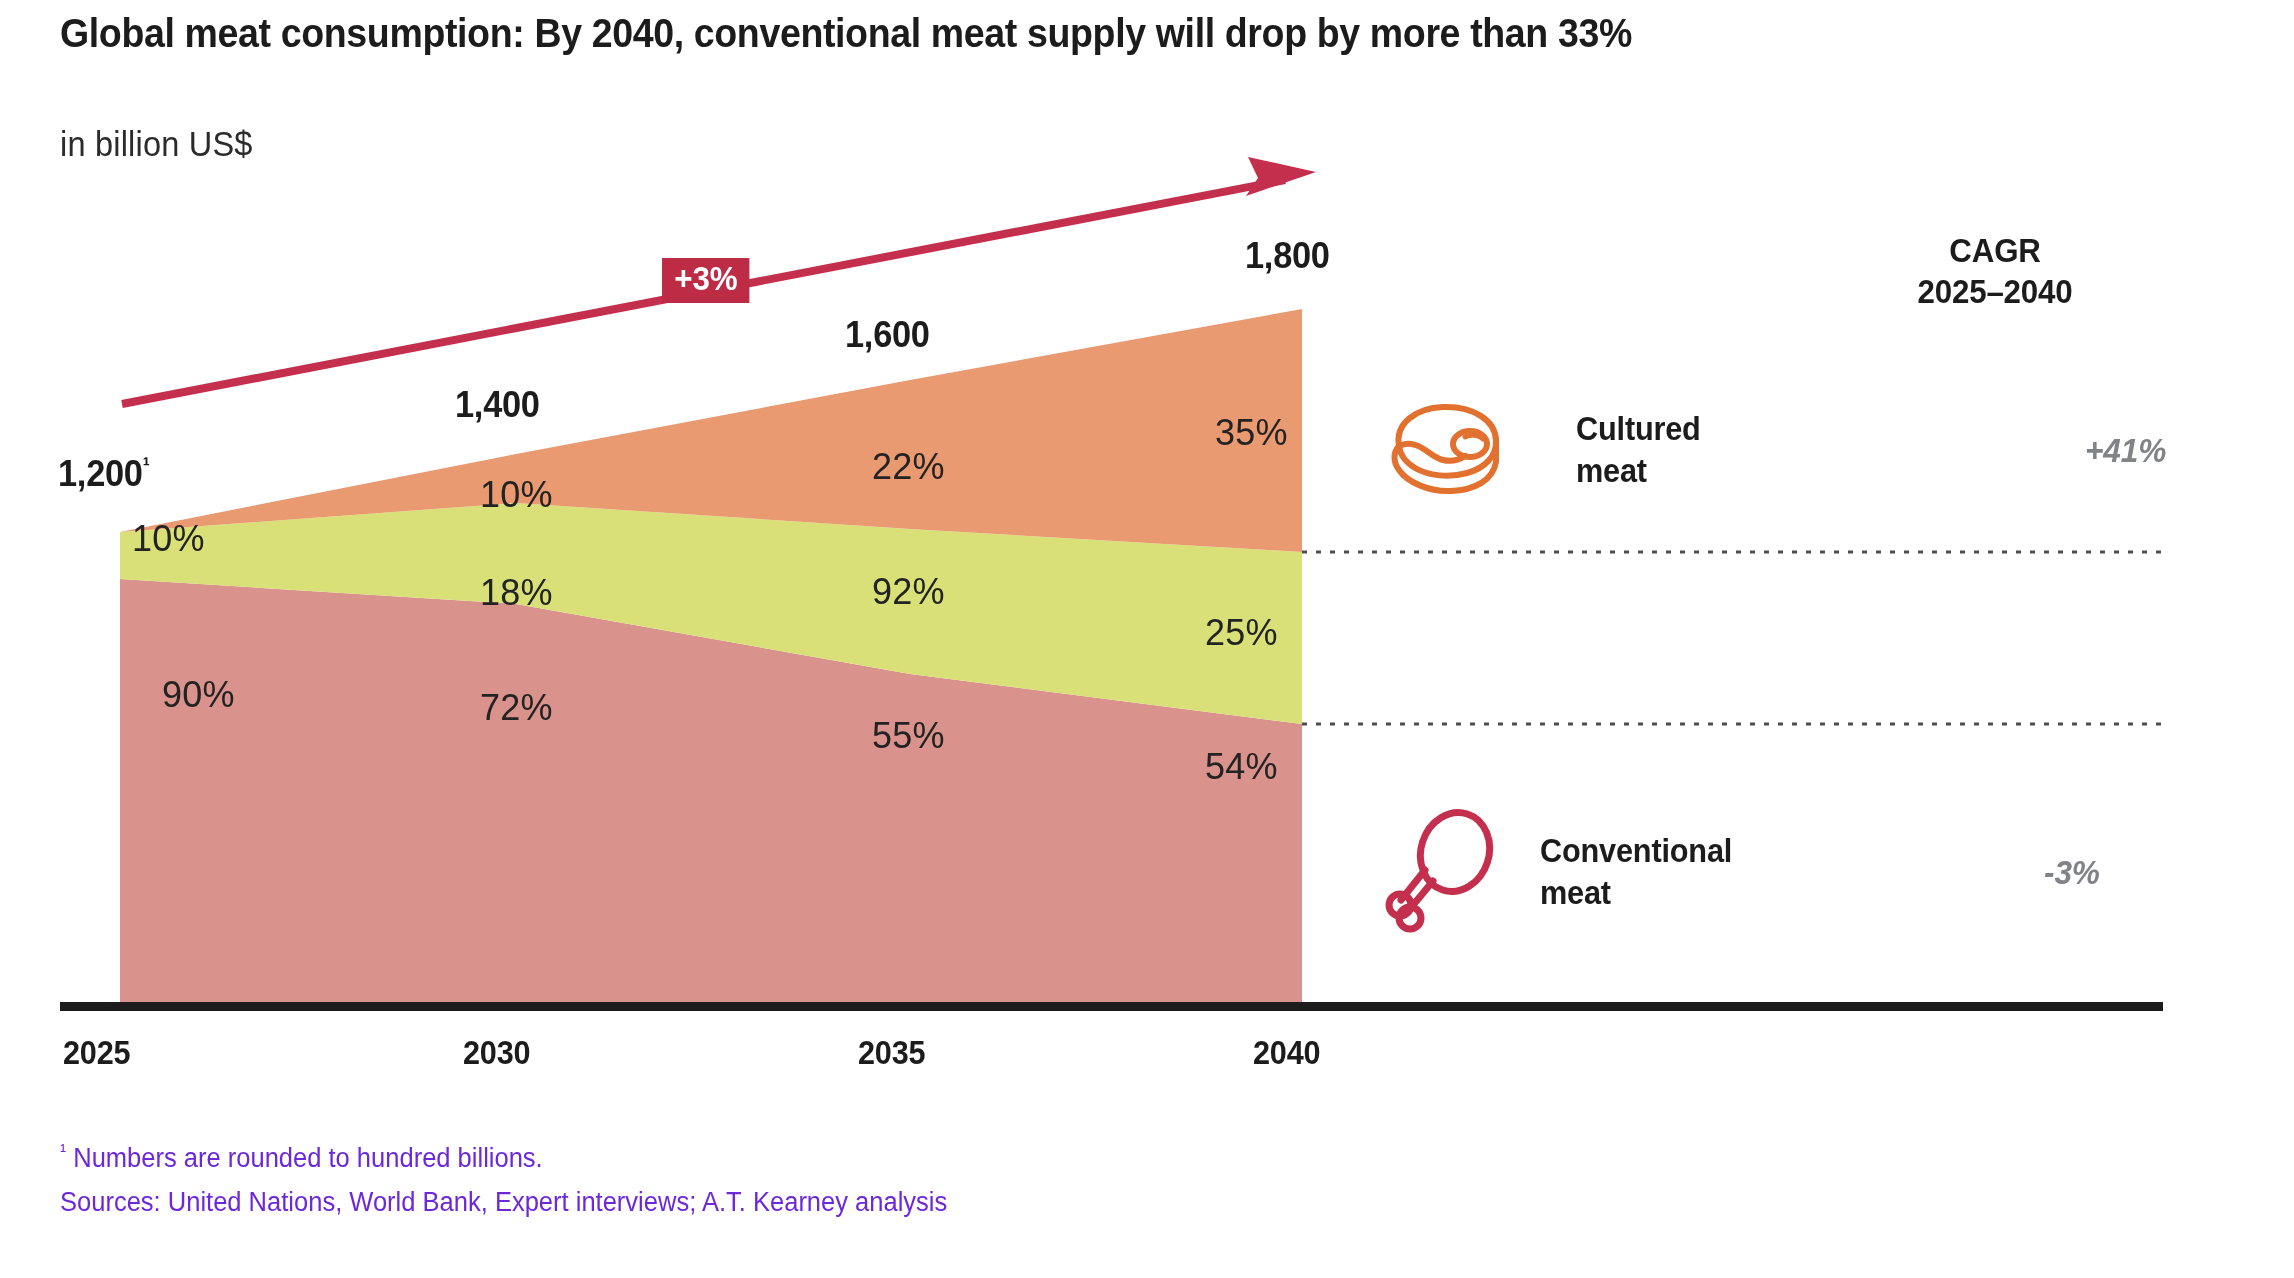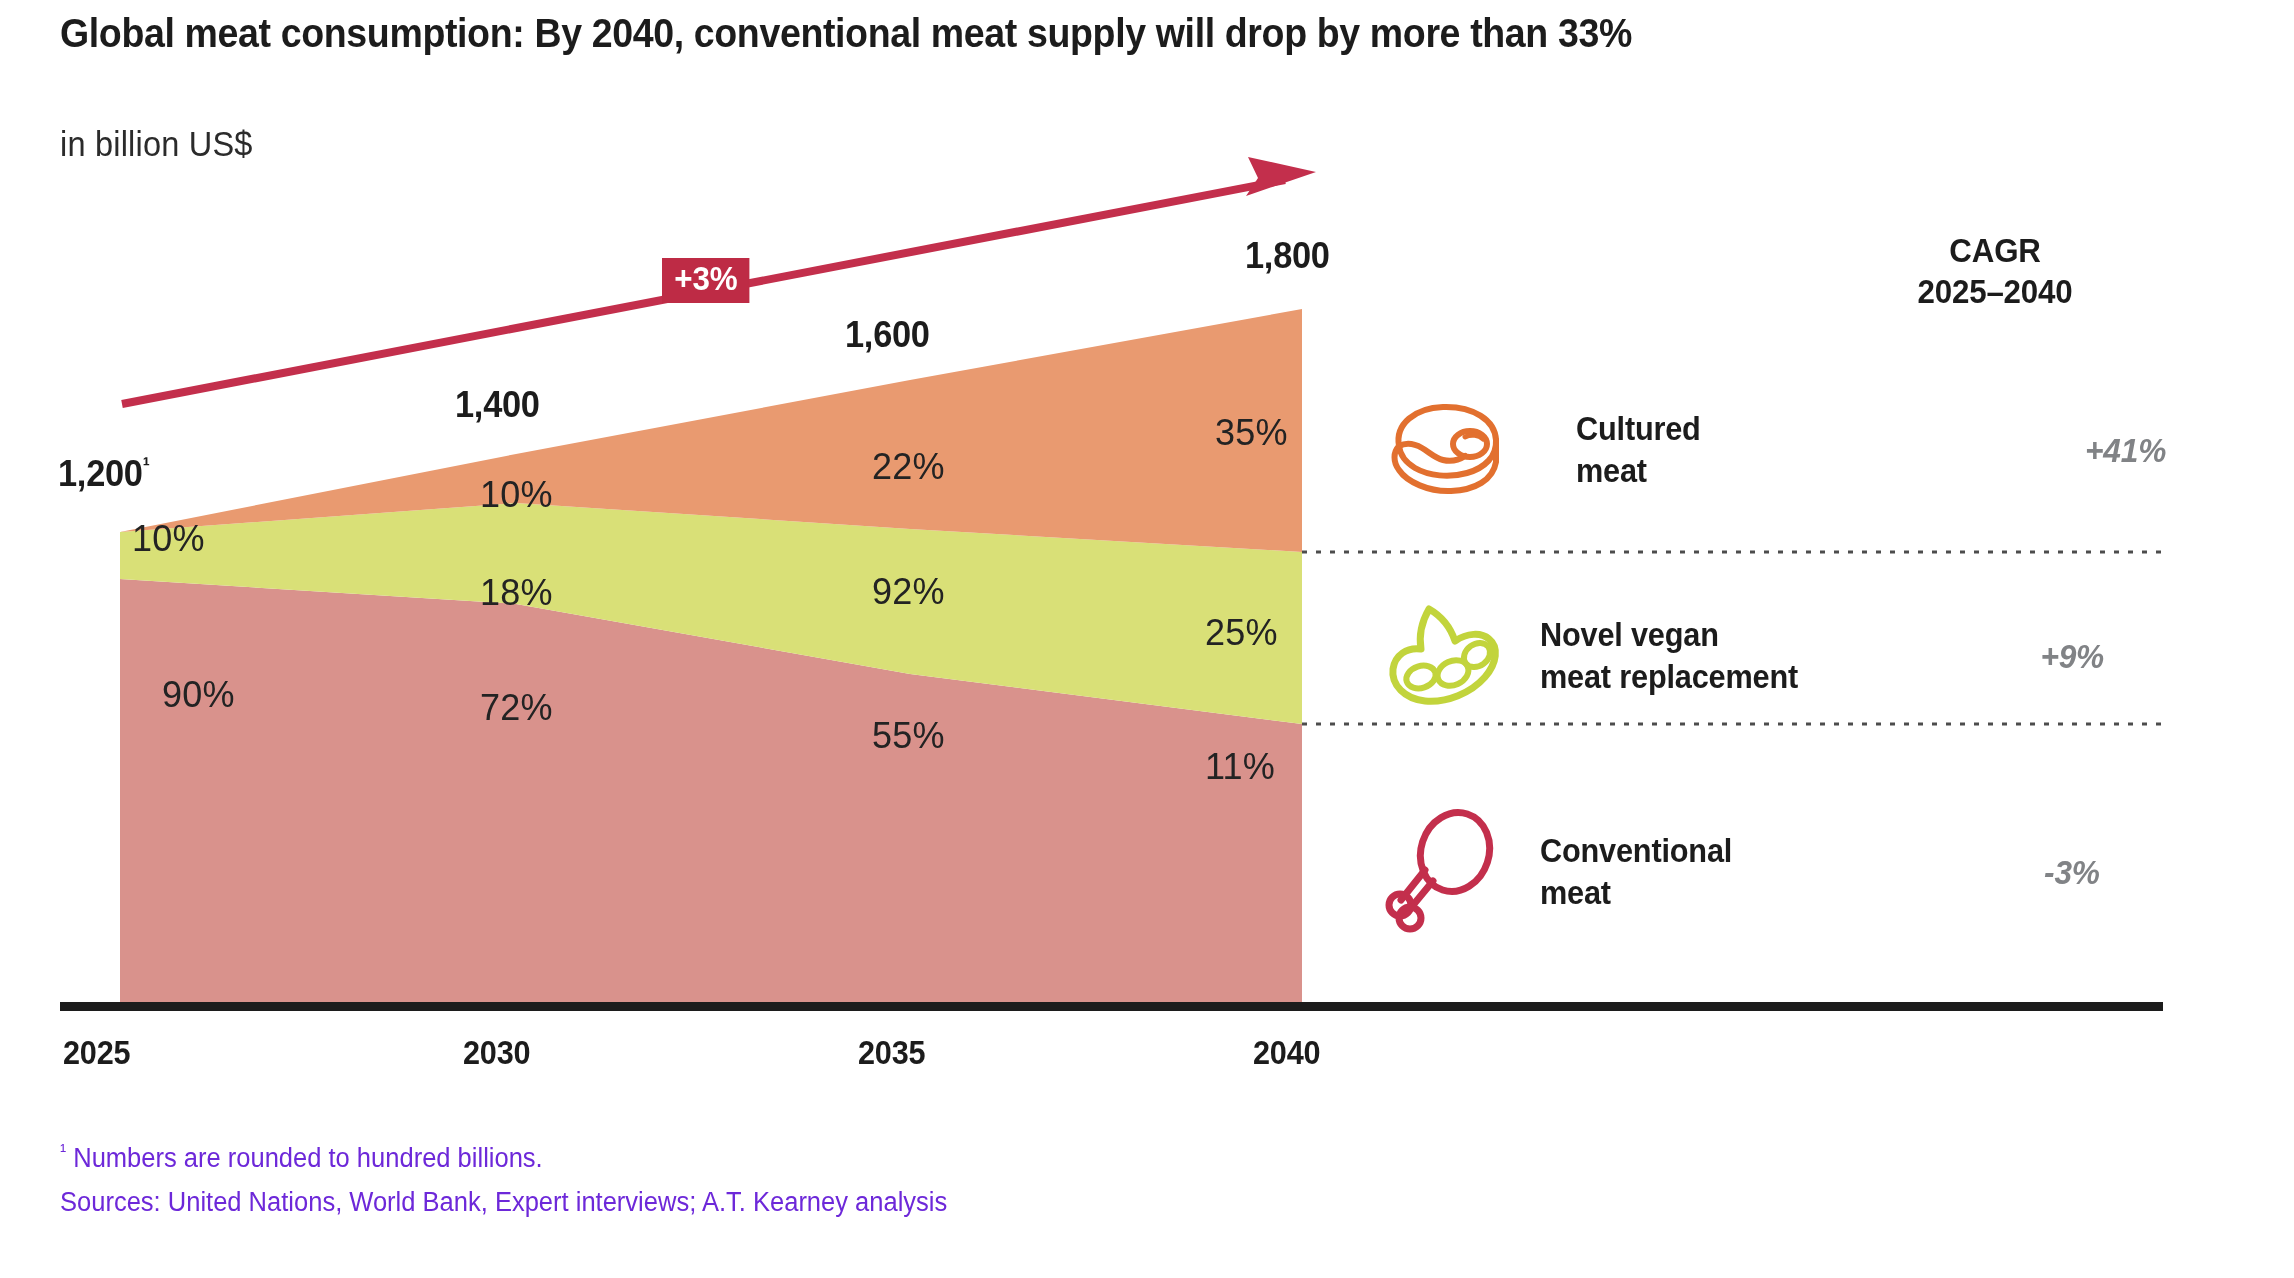--- a/index.html
+++ b/index.html
@@ -231,21 +231,21 @@
   <div class="band-pct" style="left:480px; top:472px;">10%</div>
   <div class="band-pct" style="left:480px; top:570px;">18%</div>
   <div class="band-pct" style="left:480px; top:685px;">72%</div>
 
   <div class="band-pct" style="left:872px; top:435px;margin-top:9px;">22%</div>
   <div class="band-pct" style="left:872px; top:569px;">92%</div>
   <div class="band-pct" style="left:872px; top:713px;">55%</div>
 
   <div class="band-pct" style="left:1215px; top:410px;">35%</div>
   <div class="band-pct" style="left:1205px; top:610px;">25%</div>
-  <div class="band-pct" style="left:1205px; top:744px;">11%</div>
+  <div class="band-pct" style="left:1205px; top:744px;">54%</div>
 
   <div class="growth-badge">+3%</div>
 
   <div class="year-label yr0">2025</div>
   <div class="year-label yr1">2030</div>
   <div class="year-label yr2">2035</div>
   <div class="year-label yr3">2040</div>
 
   <div class="cagr-header">
     <span>CAGR</span>
@@ -264,37 +264,20 @@
     </div>
     <div class="legend-text">
       <span>Cultured</span>
       <span>meat</span>
     </div>
     <div class="legend-cagr">
       <span>+41%</span>
     </div>
   </div>
 
-  <div class="legend-row lg-row1">
-    <div class="legend-icon">
-      <svg width="122" height="118" viewBox="0 0 122 118" fill="none">
-        <path d="M44 12 C36 26, 34 40, 36 52 C22 50, 10 58, 8 72 C6 88, 20 102, 40 104 C62 106, 86 96, 100 80 C112 66, 114 50, 104 42 C96 35, 82 36, 70 44 C66 32, 58 20, 44 12 Z" stroke="#C2D43C" stroke-width="7" stroke-linejoin="round" fill="none"></path>
-        <ellipse cx="36" cy="80" rx="15" ry="11" transform="rotate(-18 36 80)" stroke="#C2D43C" stroke-width="6" fill="none"></ellipse>
-        <ellipse cx="68" cy="76" rx="16" ry="12" transform="rotate(-24 68 76)" stroke="#C2D43C" stroke-width="6" fill="none"></ellipse>
-        <ellipse cx="92" cy="58" rx="14" ry="11" transform="rotate(-36 92 58)" stroke="#C2D43C" stroke-width="6" fill="none"></ellipse>
-      </svg>
-    </div>
-    <div class="legend-text">
-      <span>Novel vegan</span>
-      <span>meat replacement</span>
-    </div>
-    <div class="legend-cagr">
-      <span>+9%</span>
-    </div>
-  </div>
 
   <div class="legend-row lg-row2">
     <div class="legend-icon">
       <svg width="122" height="128" viewBox="0 0 122 128" fill="none">
         <ellipse cx="70" cy="44" rx="34" ry="40" transform="rotate(18 70 44)" stroke="#C32F4C" stroke-width="7" fill="none"></ellipse>
         <path d="M48 73 L24 102" stroke="#C32F4C" stroke-width="7" stroke-linecap="round"></path>
         <path d="M40 62 L16 92" stroke="#C32F4C" stroke-width="7" stroke-linecap="round"></path>
         <circle cx="15" cy="97" r="11" stroke="#C32F4C" stroke-width="7" fill="none"></circle>
         <circle cx="25" cy="110" r="11" stroke="#C32F4C" stroke-width="7" fill="none"></circle>
       </svg>

